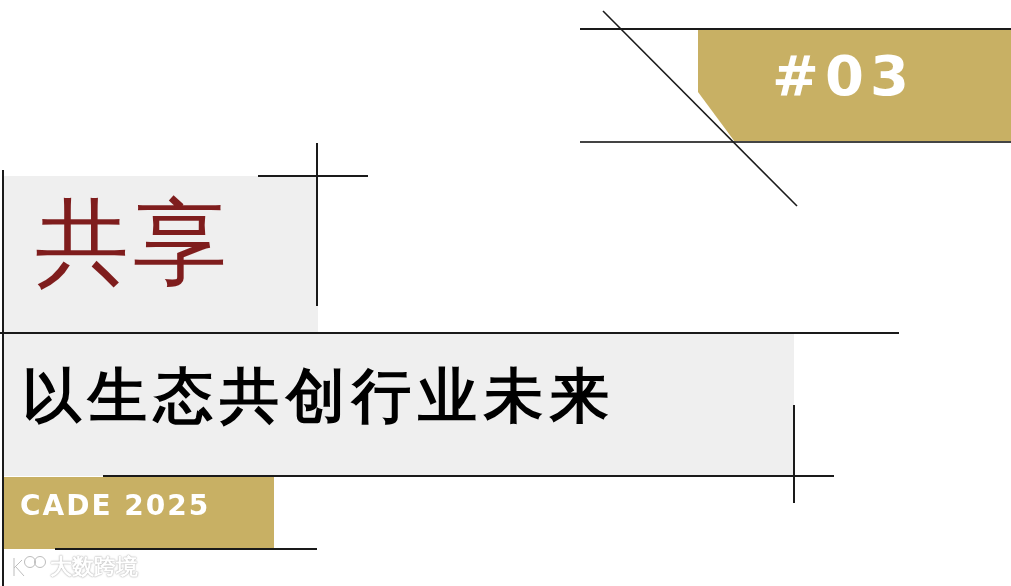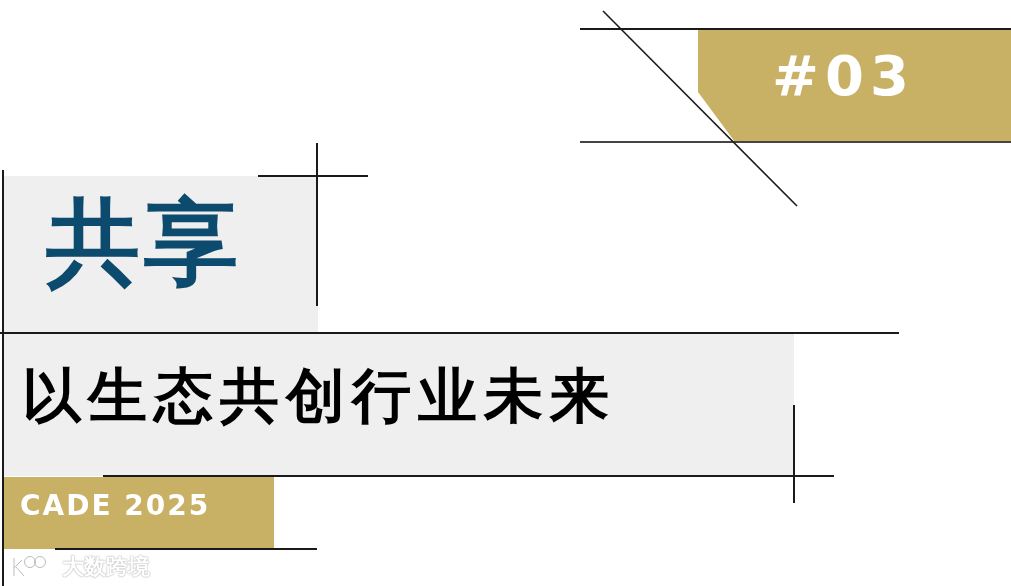--- a/index.html
+++ b/index.html
@@ -6,38 +6,38 @@
   body {
     width: 1011px; height: 586px; position: relative; overflow: hidden;
     background: #ffffff;
     font-family: "DejaVu Sans", "Liberation Sans", sans-serif;
   }
   .line-h { position: absolute; height: 2px; background: #1a1a1a; }
   .line-v { position: absolute; width: 2px; background: #1a1a1a; }
   .gray-box { position: absolute; background: #efefef; }
   .gold-box { position: absolute; background: #c8b064; }
   .title-main {
-    position: absolute; left: 46px; top: 196px;
-    font-size: 94px; font-weight: 700; color: #0c4a6e; letter-spacing: 4px;
+    position: absolute; left: 35px; top: 196px;
+    font-size: 94px; font-weight: 400; color: #7f1d1d; letter-spacing: 4px;
     line-height: 1;
   }
   .subtitle {
     position: absolute; left: 22px; top: 366px;
     font-size: 59px; font-weight: 900; color: #000; letter-spacing: 7px;
     line-height: 1;
   }
   .badge-text {
     position: absolute; color: #ffffff; font-weight: 700;
     font-family: "DejaVu Sans", sans-serif; line-height: 1;
   }
   .issue-num { left: 772px; top: 48px; font-size: 56px; letter-spacing: 6px; }
   .event-tag { left: 20px; top: 492px; font-size: 28px; letter-spacing: 2px; }
   .watermark {
     position: absolute; left: 8px; top: 552px; height: 30px;
-    display: flex; align-items: center; gap: 14px;
+    display: flex; align-items: center; gap: 2px;
     color: #ffffff; font-size: 22px; font-weight: 700;
     text-shadow: 0 0 2px #b8b8b8, 0 0 1px #a0a0a0;
   }
   .watermark svg { display: block; }
   svg.overlay { position: absolute; left: 0; top: 0; }
 </style>
 </head>
 <body>
 
 <div class="gold-box" style="left:698px; top:29px; width:313px; height:113px;

